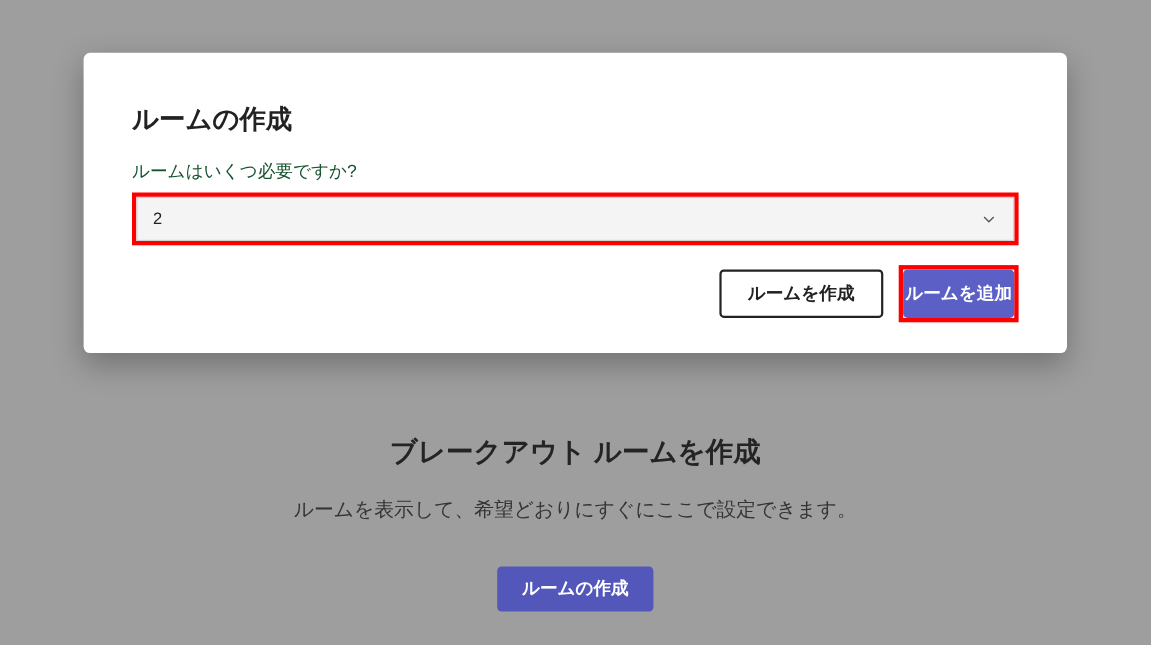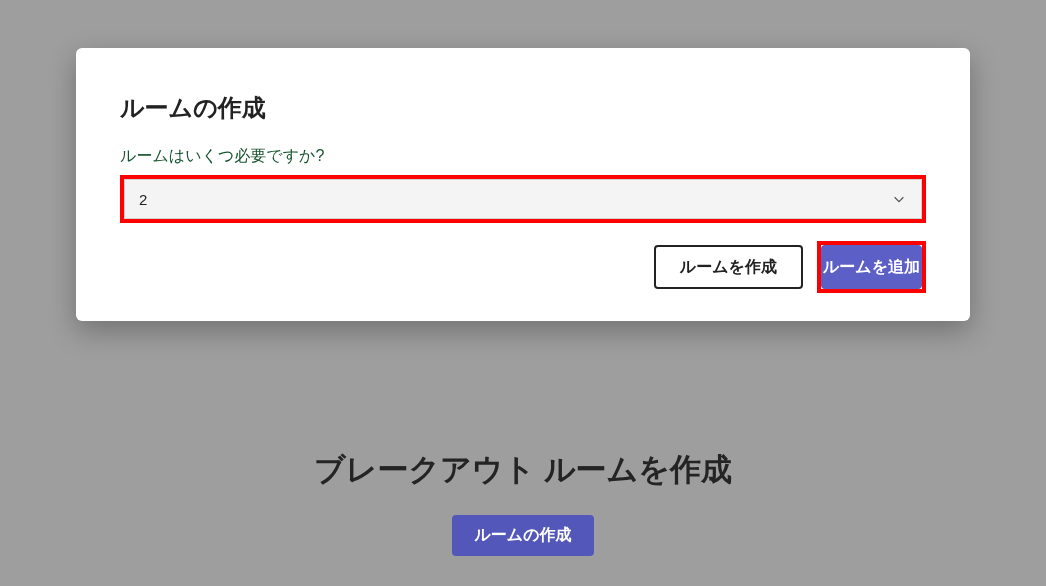--- a/index.html
+++ b/index.html
@@ -14,21 +14,21 @@
     .background-content {
       position: absolute;
       top: 0; left: 0; right: 0; bottom: 0;
       display: flex;
       flex-direction: column;
       align-items: center;
       justify-content: flex-end;
       padding-bottom: 30px;
     }
     .bg-heading {
-      font-size: 31px;
+      font-size: 25px;
       font-weight: 700;
       color: #242424;
       margin-bottom: 24px;
       margin-top: 350px;
     }
     .bg-subtext {
       font-size: 18px;
       color: #343434;
       margin-bottom: 40px;
     }
@@ -123,20 +123,21 @@
       cursor: pointer;
       height: 44px;
       display: block;
     }
   </style>
 </head>
 <body>
 
 <div class="background-content">
   <div class="bg-heading">ブレークアウト ルームを作成</div>
+  <div class="bg-subtext">ルームを表示して、希望どおりにすぐにここで設定できます。</div>
   <button class="bg-button">ルームの作成</button>
 </div>
 
 <div class="modal">
   <div class="modal-title">ルームの作成</div>
   <div class="modal-label">ルームはいくつ必要ですか?</div>
 
   <div class="select-wrapper">
     <div class="select-box">
       <span class="select-value">2</span>

